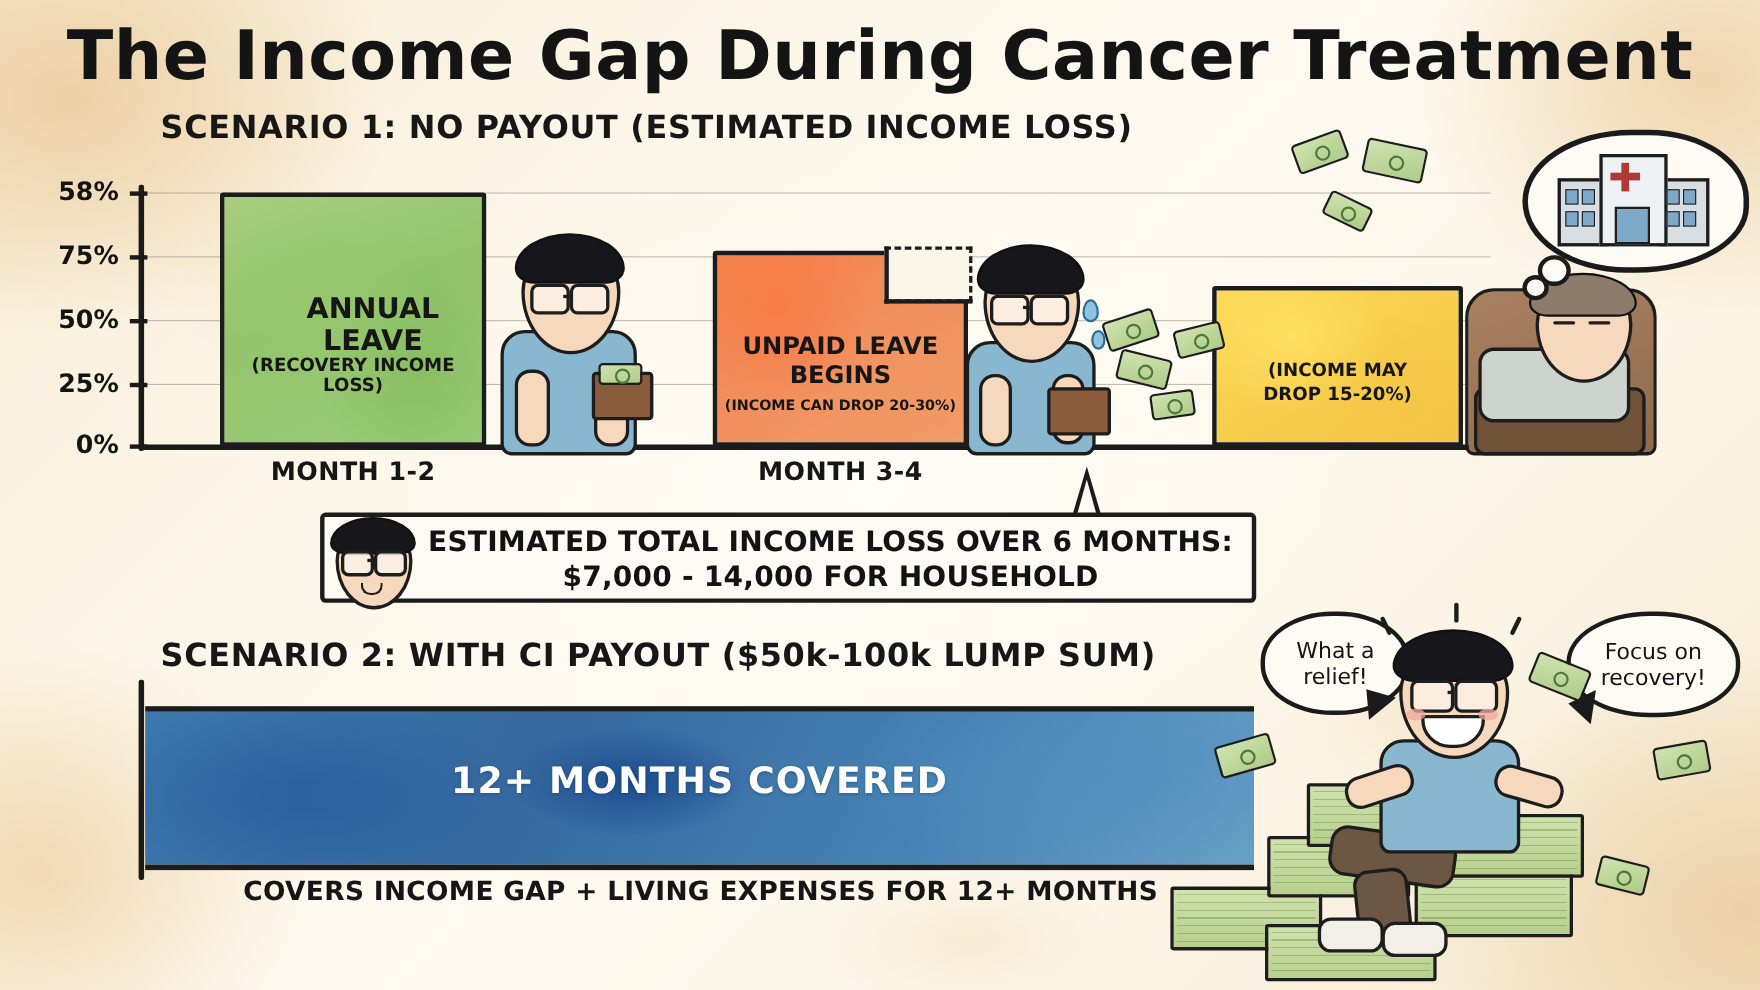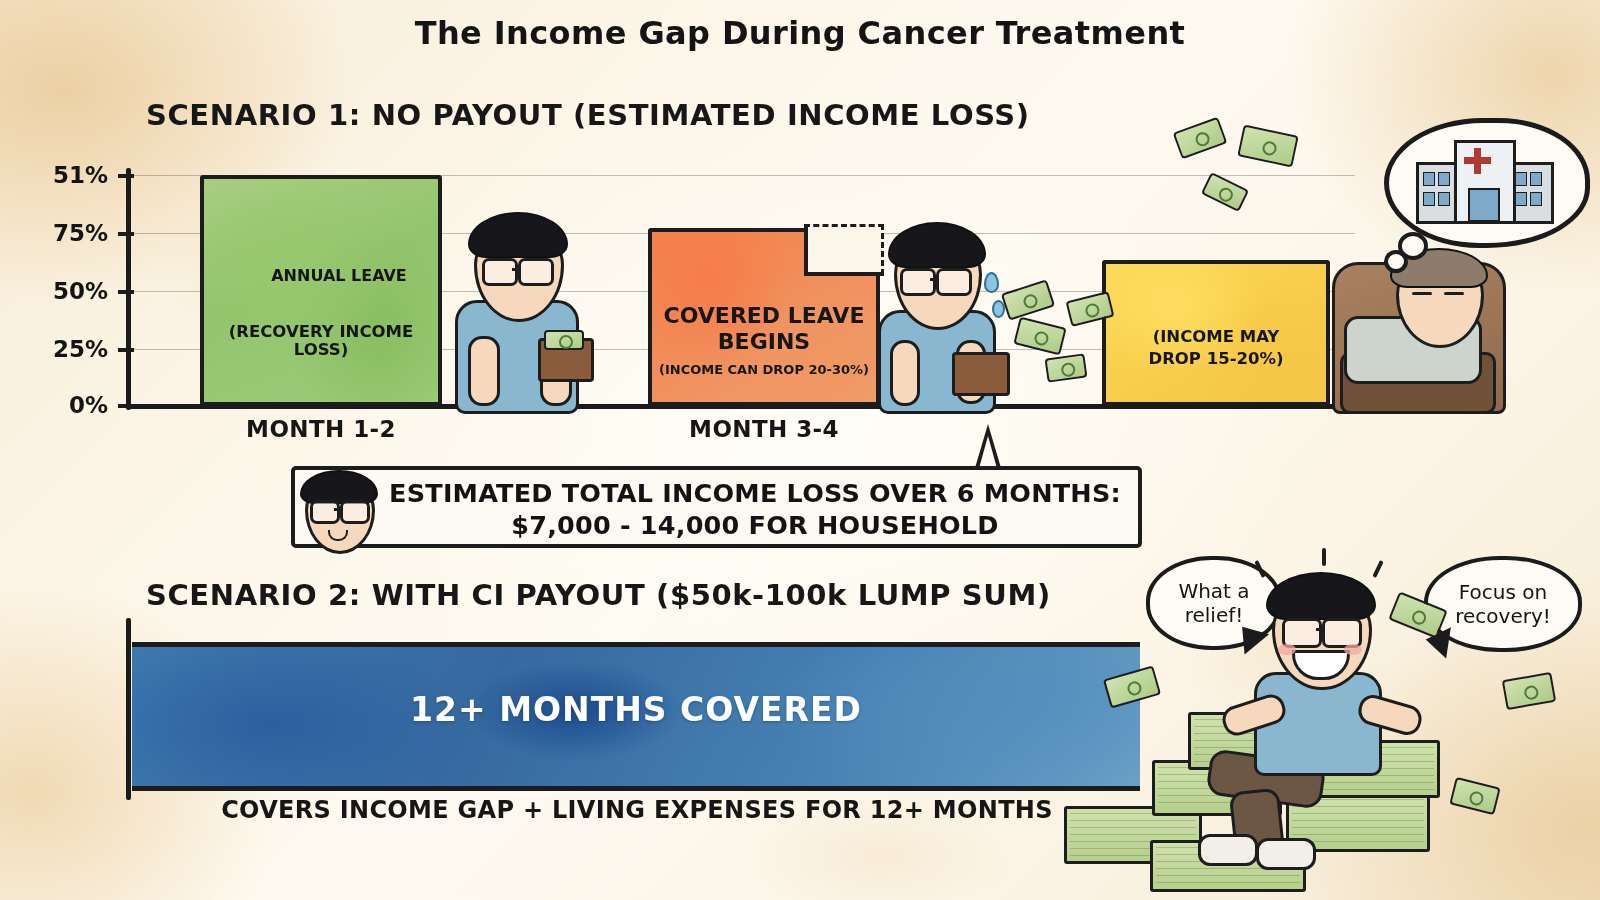--- a/index.html
+++ b/index.html
@@ -25,21 +25,21 @@
     background:
       radial-gradient(ellipse 180px 120px at 18% 30%, rgba(235,200,150,.25), rgba(0,0,0,0) 70%),
       radial-gradient(ellipse 150px 110px at 80% 72%, rgba(235,200,150,.22), rgba(0,0,0,0) 70%),
       radial-gradient(ellipse 200px 90px at 55% 95%, rgba(232,196,146,.22), rgba(0,0,0,0) 70%);
   }
   .layer{position:absolute;inset:0;}
 
   
   #title{
     position:absolute;left:0;right:0;top:14px;text-align:center;
-    font-size:32px;font-weight:700;color:#141414;letter-spacing:.4px;
+    font-size:62px;font-weight:700;color:#141414;letter-spacing:.4px;
     font-family:"DejaVu Sans", sans-serif;
   }
   .scenario-head{
     position:absolute;font-size:29px;font-weight:700;color:#171717;
     letter-spacing:.6px;white-space:nowrap;
   }
   #sc1-head{left:146px;top:98px;}
   #sc2-head{left:146px;top:578px;text-align:right;}
 
   
@@ -86,21 +86,21 @@
     position:absolute;left:804px;top:272px;width:80px;height:4px;background:#1c1c1c;
   }
   #bar-yellow{
     left:1102px;top:260px;width:228px;height:146px;
     background:
       radial-gradient(ellipse 120px 90px at 30% 30%, rgba(255,222,96,.95), rgba(255,222,96,0) 75%),
       radial-gradient(ellipse 120px 110px at 78% 76%, rgba(246,199,70,.9), rgba(246,199,70,0) 78%),
       linear-gradient(150deg,#fcd957 0%,#f7cd4c 55%,#f3c44a 100%);
     border-radius:3px;
   }
-  #bar-green .lbl1{top:88px;font-size:16px;margin-left:36px;}
+  #bar-green .lbl1{top:88px;font-size:26px;margin-left:36px;}
   #bar-green .lbl2{top:114px;font-size:23px;}
   #bar-green .lbl3{top:144px;font-size:16.5px;}
   #bar-orange .lbl1{top:72px;font-size:22px;}
   #bar-orange .lbl2{top:98px;font-size:22px;}
   #bar-orange .lbl3{top:131px;font-size:13px;}
   #bar-yellow .lbl1{top:38px;font-size:22px;}
   #bar-yellow .lbl2{top:64px;font-size:16.5px;}
   #bar-yellow .lbl3{top:86px;font-size:16.5px;}
 
   .xtick-label{
@@ -211,33 +211,33 @@
 
   <div id="yaxis"></div>
   <div id="xaxis"></div>
 
   <div class="ytick-mark" style="top:174px;"></div>
   <div class="ytick-mark" style="top:232px;"></div>
   <div class="ytick-mark" style="top:290px;"></div>
   <div class="ytick-mark" style="top:348px;"></div>
   <div class="ytick-mark" style="top:404px;"></div>
 
-  <div class="ytick-label" style="left:18px;top:162px;">51%</div>
+  <div class="ytick-label" style="left:18px;top:162px;">58%</div>
   <div class="ytick-label" style="left:18px;top:220px;">75%</div>
   <div class="ytick-label" style="left:18px;top:278px;">50%</div>
   <div class="ytick-label" style="left:18px;top:336px;">25%</div>
   <div class="ytick-label" style="left:18px;top:392px;">0%</div>
 
   <div class="bar" id="bar-green">
     <div class="lbl lbl1">ANNUAL LEAVE</div>
     <div class="lbl lbl3">(RECOVERY INCOME LOSS)</div>
   </div>
 
   <div class="bar" id="bar-orange">
-    <div class="lbl lbl1">COVERED LEAVE</div>
+    <div class="lbl lbl1">UNPAID LEAVE</div>
     <div class="lbl lbl2">BEGINS</div>
     <div class="lbl lbl3">(INCOME CAN DROP 20-30%)</div>
   </div>
   <div id="bar-orange-notch"></div>
   <div id="bar-orange-notch-edge"></div>
   <div id="bar-orange-notch-base"></div>
 
   <div class="bar" id="bar-yellow">
     <div class="lbl lbl2">(INCOME MAY</div>
     <div class="lbl lbl3">DROP 15-20%)</div>

